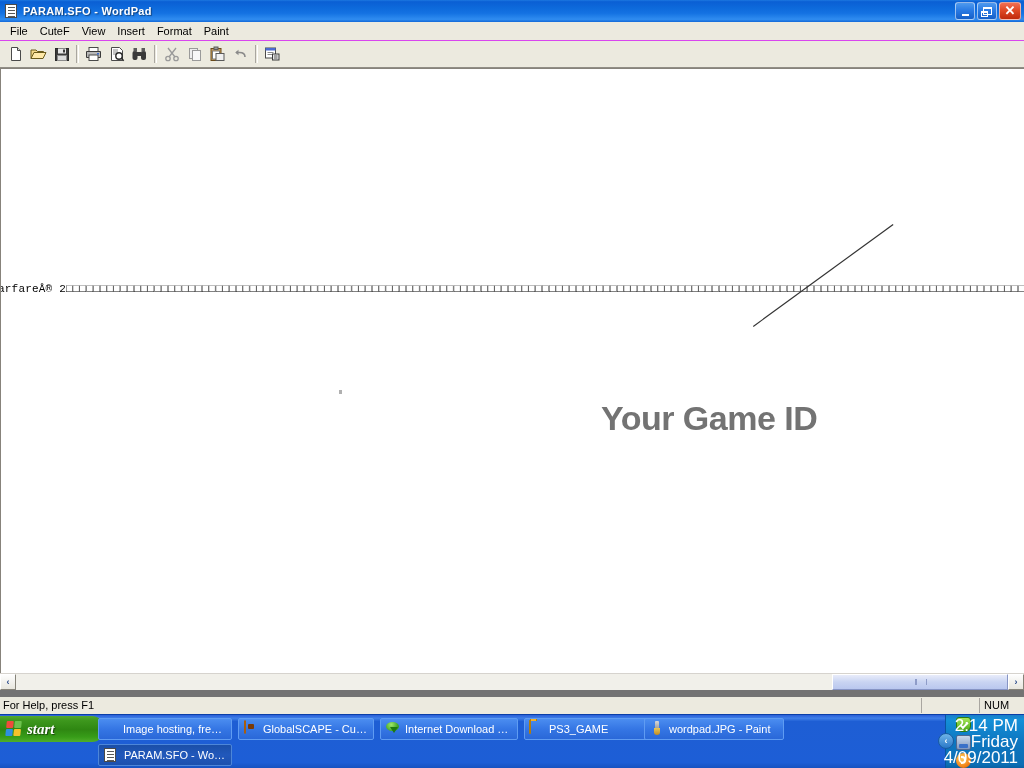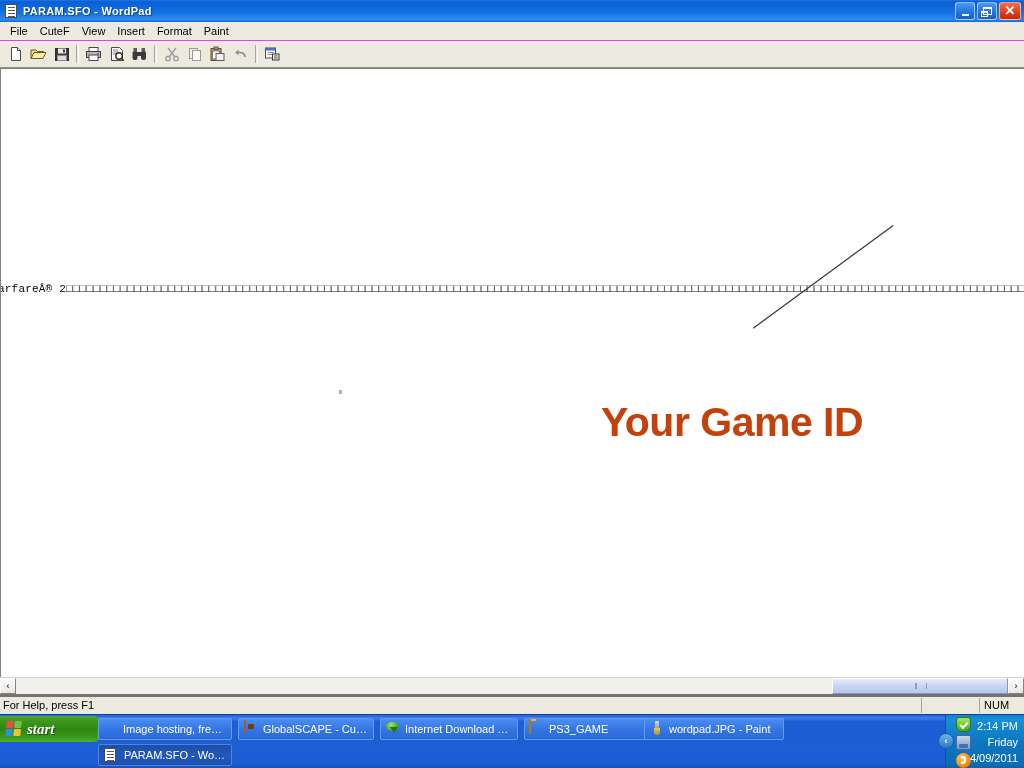--- a/index.html
+++ b/index.html
@@ -194,23 +194,23 @@
     position: absolute;
     left: 0; top: 0;
     width: 100%; height: 100%;
     pointer-events: none;
   }
   #annotation-label {
     position: absolute;
     left: 600px;
     top: 330px;
     font-family: "Liberation Sans", sans-serif;
-    font-size: 41px;
+    font-size: 34px;
     font-weight: bold;
-    color: #c2410c;
+    color: #737373;
     letter-spacing: -0.5px;
     white-space: nowrap;
   }
 
   
   #h-scroll {
     height: 16px;
     background: #eceadf;
     display: flex;
     align-items: stretch;
@@ -259,21 +259,21 @@
 
   
   #status-bar {
     height: 17px;
     background: #eceadf;
     display: flex;
     align-items: center;
     font-size: 11px;
     color: #000;
     flex: none;
-    border-top: 3px solid #737373;
+    border-top: 7px solid #737373;
   }
   #status-help {
     flex: 1 1 auto;
     padding-left: 3px;
     border-right: 1px solid #a9a6a0;
     height: 15px;
     line-height: 15px;
   }
   .status-pane {
     width: 58px;
@@ -435,21 +435,21 @@
     right: 0; top: 0;
     width: 78px; height: 54px;
     background: linear-gradient(to bottom,
       #1a7ec8 0%, #1490d8 8%, #0d76c0 50%, #0c6eb4 92%, #0a5c9c 100%);
     border-left: 1px solid #0a54a0;
   }
   #tray-time {
     position: absolute;
     right: 6px; top: 3px;
     color: #ffffff;
-    font-size: 11px;
+    font-size: 17px;
     text-align: right;
     line-height: 16px;
   }
   #tray-icons {
     position: absolute;
     left: 10px; top: 2px;
   }
   .tray-ic { width: 15px; height: 15px; margin-bottom: 3px; position: relative; }
   .ic-shield {
     background: linear-gradient(to bottom, #a8e85a 0%, #4aa818 100%);

